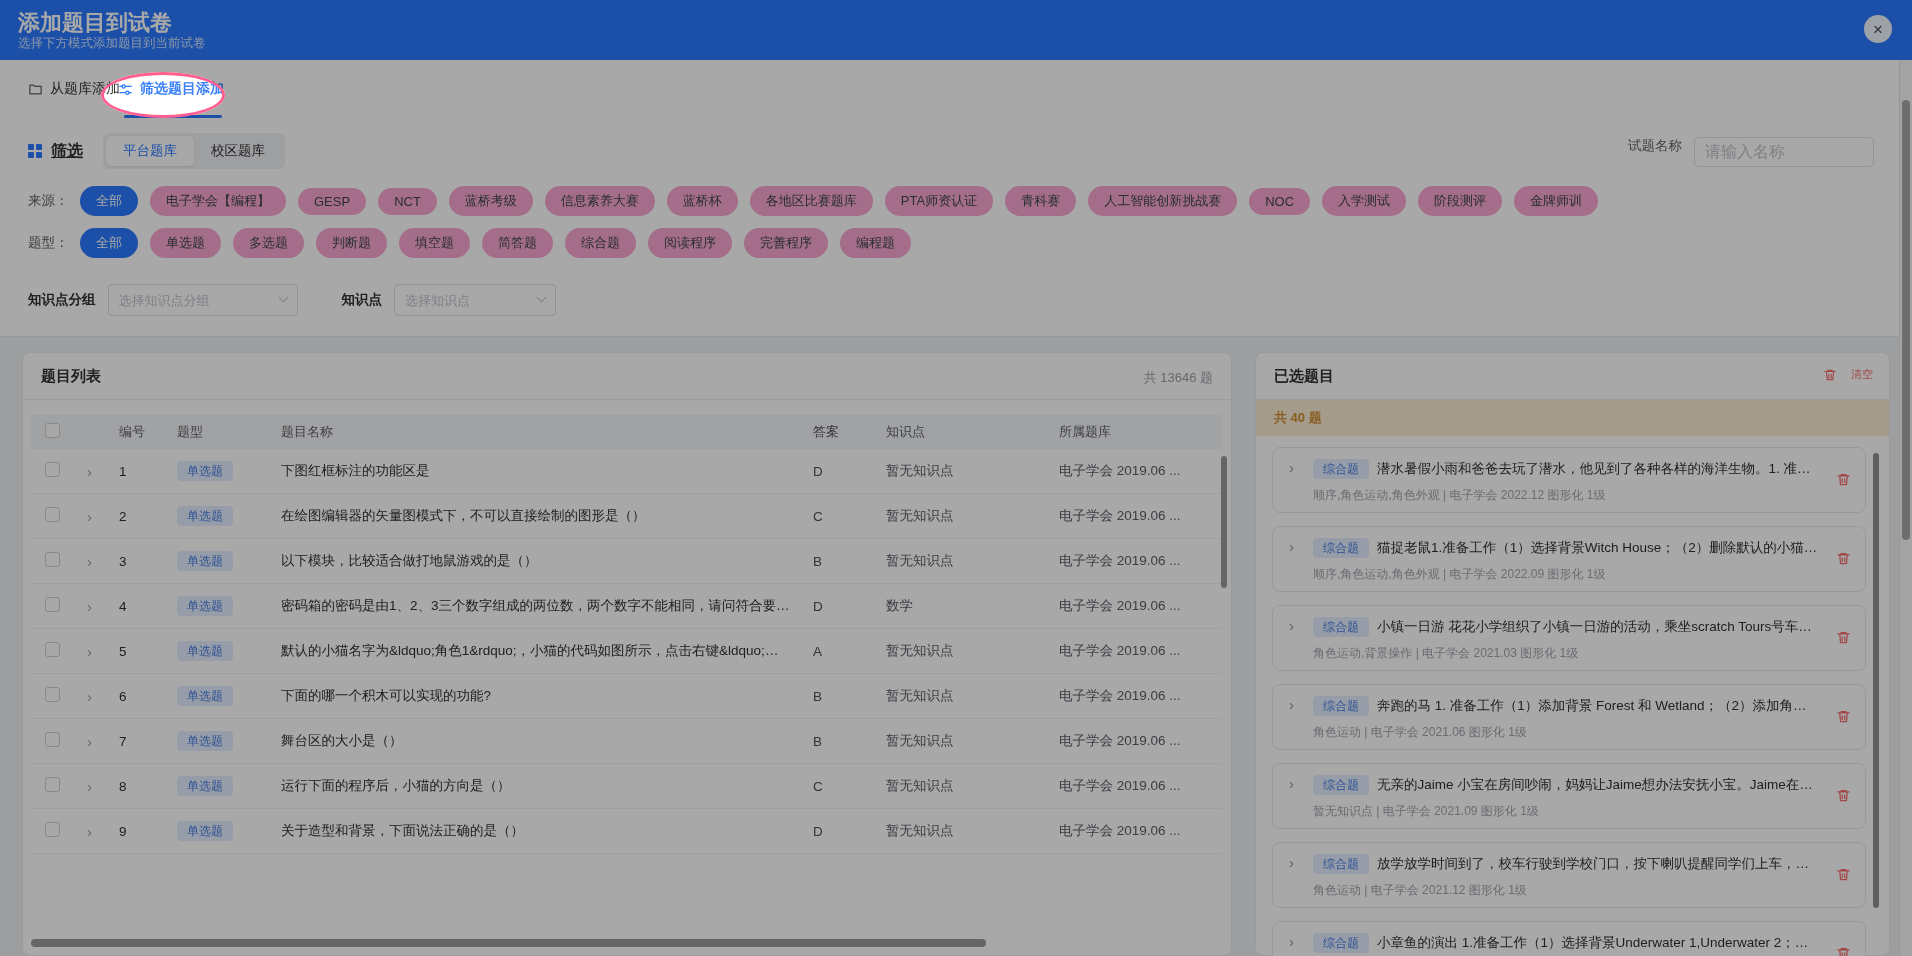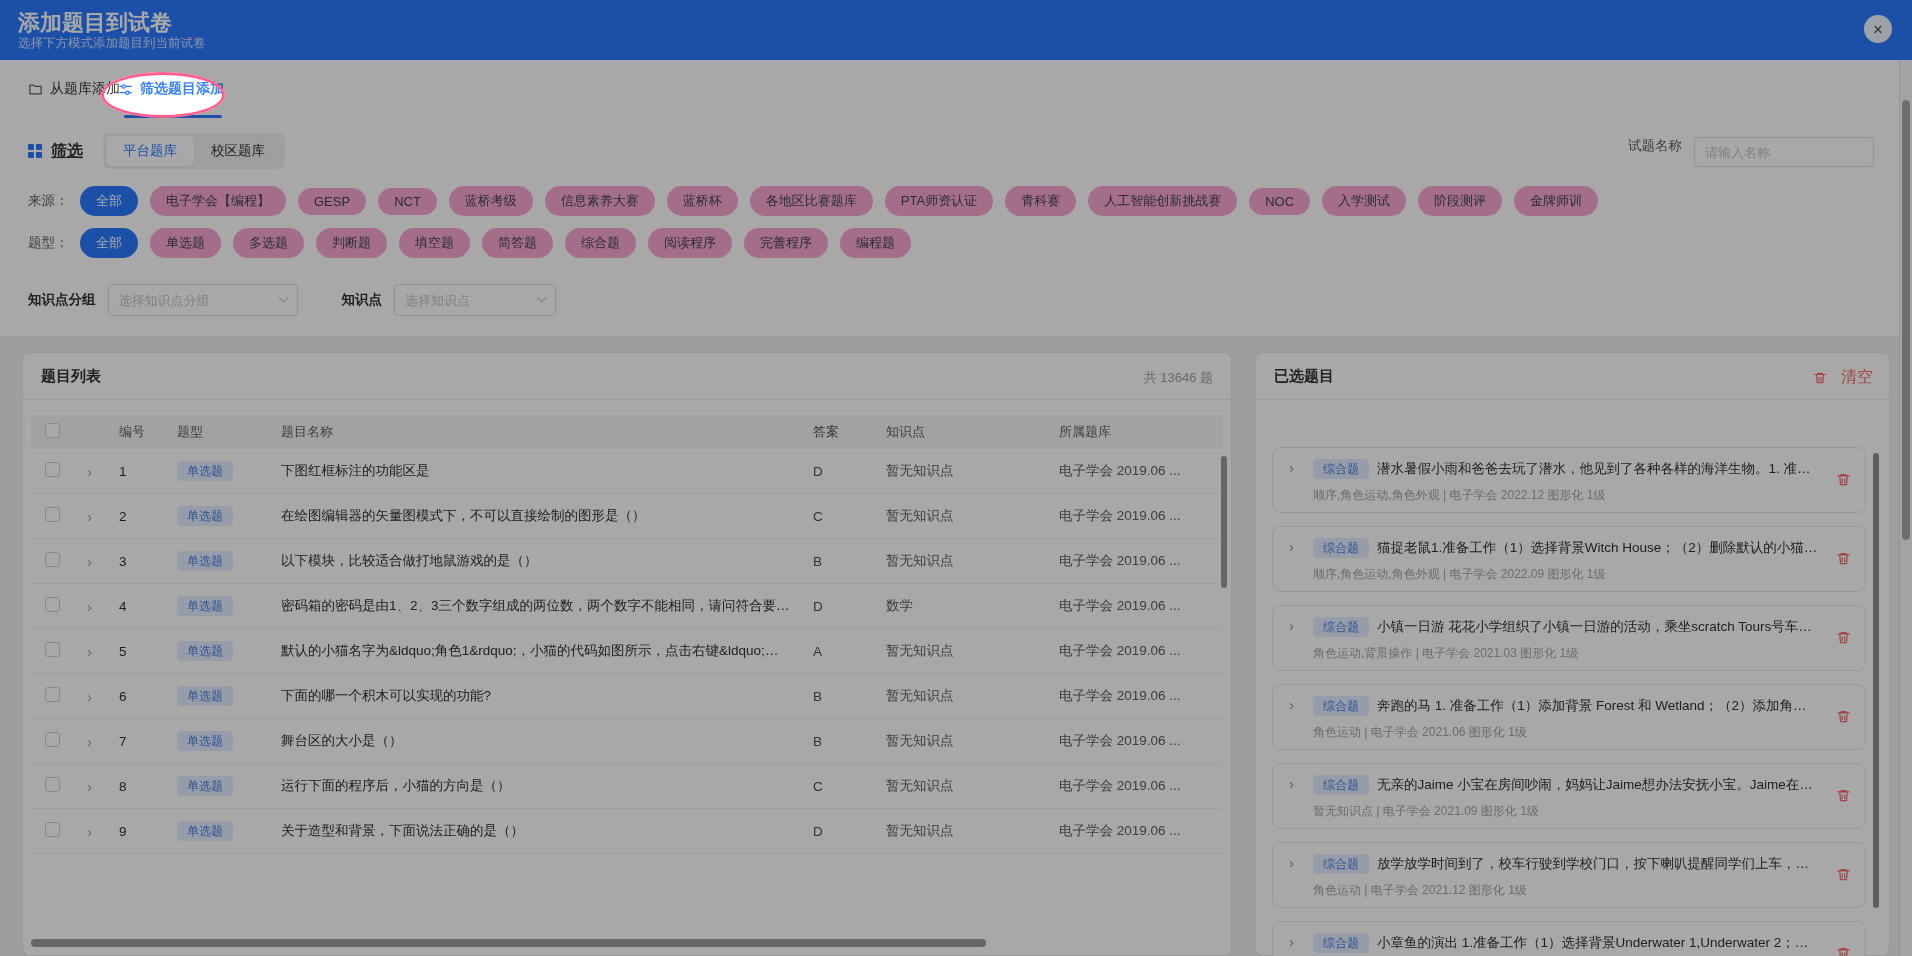--- a/index.html
+++ b/index.html
@@ -25,21 +25,21 @@
   .frow-head{top:14px;height:38px;}
   .grid-icon{display:grid;grid-template-columns:6px 6px;grid-gap:2px;margin-right:9px;}
   .grid-icon i{width:6px;height:6px;background:#2a79ff;border-radius:1px;}
   .filter-caption{font-size:16px;font-weight:bold;color:#303133;text-decoration:underline;}
   .segmented{display:flex;background:#f0f2f5;border-radius:6px;padding:3px;margin-left:20px;}
   .seg-opt{padding:6px 17px;font-size:13.5px;color:#303133;border-radius:5px;cursor:pointer;}
   .seg-opt.active{background:#fff;color:#2a79ff;box-shadow:0 1px 3px rgba(0,0,0,.08);}
   .name-filter{position:absolute;right:38px;top:19px;display:flex;align-items:flex-start;}
   .name-filter label{font-size:13.5px;color:#606266;margin-right:12px;}
   .text-input{width:158px;height:28px;border:1px solid #dcdfe6;border-radius:4px;background:#fff;
-    font-size:13px;padding:0 10px;color:#333;outline:none;font-family:inherit;}
+    font-size:16px;padding:0 10px;color:#333;outline:none;font-family:inherit;}
   .text-input::placeholder{color:#c0c4cc;}
   .frow-chips{height:30px;}
   .frow-src{top:68px;}
   .frow-type{top:110px;}
   .row-label{font-size:13.5px;color:#606266;width:52px;flex:none;}
   .chips{display:flex;gap:12px;align-items:center;}
   .chip{padding:6px 16px;background:#f9a8d4;border-radius:16px;font-size:13px;color:#40454d;
     cursor:pointer;white-space:nowrap;}
   .chip.active{background:#2a79ff;color:#fff;}
   .frow-kp{top:166px;}
@@ -74,21 +74,21 @@
   .col-bank{left:1028px;color:#5a5e66;}
   .checkbox{display:inline-block;width:15px;height:15px;border:1px solid #cdd0d6;border-radius:3px;
     background:#fff;box-sizing:border-box;cursor:pointer;}
   .tag{display:inline-block;padding:4px 10px;background:#e5eeff;color:#437be0;border-radius:4px;
     font-size:12px;line-height:1;}
   .vscroll{position:absolute;right:4px;top:103px;width:6px;height:132px;background:#9b9b9b;border-radius:3px;}
   .hscroll{position:absolute;left:8px;top:586px;width:955px;height:8px;background:#9b9b9b;border-radius:4px;}
   
   .right-panel{left:1255px;top:352px;width:635px;height:604px;}
   .clear-btn{position:absolute;right:16px;top:14px;display:flex;align-items:center;gap:14px;
-    color:#f56c6c;font-size:16px;cursor:pointer;}
+    color:#f56c6c;font-size:11px;cursor:pointer;}
   .sel-banner{position:relative;height:36px;background:#faecd2;display:flex;align-items:center;}
   .sel-banner span{margin-left:18px;font-size:13px;font-weight:bold;color:#cf8e35;}
   .sel-list{position:absolute;left:16px;right:23px;top:94px;}
   .scard{position:relative;height:66px;border:1px solid #e7e9ec;border-radius:8px;background:#fff;
     margin-bottom:13px;box-sizing:border-box;}
   .scard .exp{position:absolute;left:16px;top:11px;color:#8a8f99;font-size:15px;}
   .scard .tag{position:absolute;left:40px;top:11px;}
   .scard .stitle{position:absolute;left:104px;top:12px;right:46px;font-size:13.5px;color:#303133;
     white-space:nowrap;overflow:hidden;text-overflow:ellipsis;}
   .scard .smeta{position:absolute;left:40px;top:39px;font-size:12px;color:#a0a4ab;white-space:nowrap;}
@@ -325,20 +325,23 @@
       <span class="panel-title">已选题目</span>
       <span class="clear-btn">
         <span class="icon trash">
           <svg viewBox="0 0 24 24" width="14" height="14" fill="none" stroke="currentColor" stroke-width="2" stroke-linecap="round" stroke-linejoin="round">
               <path d="M3 6h18M8 6V4h8v2M6 6l1.2 14h9.6L18 6M10 11v6M14 11v6"></path>
             </svg>
         </span>
         <span>清空</span>
       </span>
     </div>
+    <div class="sel-banner">
+      <span>共 40 题</span>
+    </div>
     <div class="sel-list" id="selected-list">
         <div class="scard">
           <span class="exp">›</span>
           <span class="tag">综合题</span>
           <span class="stitle">潜水暑假小雨和爸爸去玩了潜水，他见到了各种各样的海洋生物。1. 准备工...</span>
           <span class="smeta">顺序,角色运动,角色外观 | 电子学会 2022.12 图形化 1级</span>
           <span class="trash"><svg viewBox="0 0 24 24" width="15" height="15" fill="none" stroke="currentColor" stroke-width="2" stroke-linecap="round" stroke-linejoin="round">
               <path d="M3 6h18M8 6V4h8v2M6 6l1.2 14h9.6L18 6M10 11v6M14 11v6"></path>
             </svg></span>
         </div>

